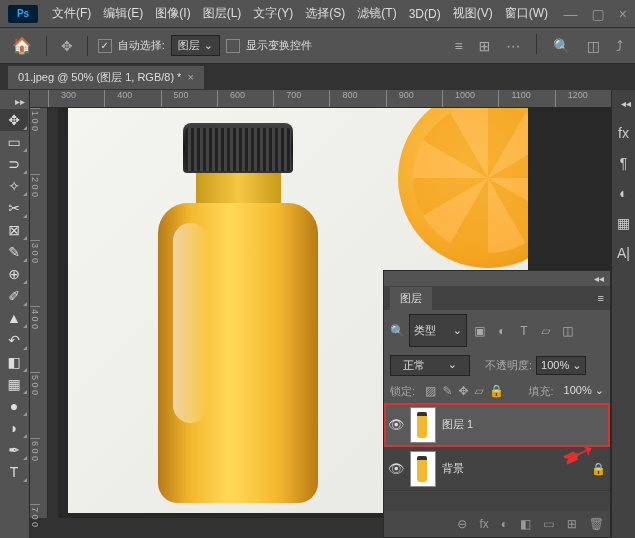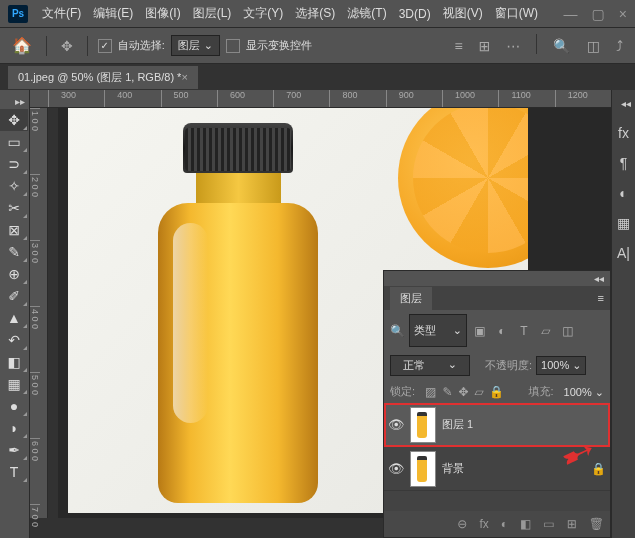--- a/index.html
+++ b/index.html
@@ -1,29 +1,29 @@
 <!DOCTYPE html>
 <html><head>
 <meta charset="utf-8">
 <style>
 * { margin: 0; padding: 0; box-sizing: border-box; font-family: "Microsoft YaHei", sans-serif; }
 body { background: #535353; width: 635px; height: 538px; overflow: hidden; color: #ddd; font-size: 11px; }
 .menubar { background: #535353; height: 28px; display: flex; align-items: center; padding: 0 8px; border-bottom: 1px solid #2a2a2a; }
-.menubar .ps-logo { width: 20px; height: 18px; background: #001e36; color: #31a8ff; display: flex; align-items: center; justify-content: center; font-weight: bold; font-size: 10px; border-radius: 2px; margin-right: 8px; text-align: right; }
+.menubar .ps-logo { width: 30px; height: 18px; background: #001e36; color: #31a8ff; display: flex; align-items: center; justify-content: center; font-weight: bold; font-size: 10px; border-radius: 2px; margin-right: 8px; text-align: right; }
 .menubar .menu-item { padding: 4px 6px; cursor: pointer; font-size: 12px; }
 .menubar .win-controls { margin-left: auto; display: flex; gap: 14px; font-size: 14px; color: #999; }
 .optbar { background: #535353; height: 36px; display: flex; align-items: center; padding: 0 8px; gap: 6px; border-bottom: 1px solid #2a2a2a; }
 .optbar .home-icon { font-size: 16px; padding: 4px; }
 .optbar .divider { width: 1px; height: 20px; background: #333; margin: 0 4px; }
 .optbar .checkbox { width: 14px; height: 14px; border: 1px solid #888; display: inline-flex; align-items: center; justify-content: center; font-size: 10px; }
 .optbar .dropdown { background: #3f3f3f; border: 1px solid #222; padding: 2px 6px; display: flex; align-items: center; gap: 4px; }
 .optbar .icon-btn { padding: 4px; font-size: 14px; color: #aaa; }
 .optbar .right-icons { margin-left: auto; display: flex; gap: 8px; }
 .tabbar { background: #323232; height: 26px; display: flex; align-items: center; padding-left: 8px; }
-.tabbar .tab { background: #535353; padding: 4px 10px; font-size: 11px; display: flex; align-items: center; }
+.tabbar .tab { background: #535353; padding: 4px 10px; font-size: 11px; display: flex; align-items: center; gap: 6px; }
 .tabbar .tab .close { color: #aaa; }
 .workspace { display: flex; height: calc(538px - 28px - 36px - 26px); }
 .toolbar-left { width: 30px; background: #535353; display: flex; flex-direction: column; padding-top: 4px; border-right: 1px solid #2a2a2a; }
 .toolbar-left .tool { width: 28px; height: 22px; display: flex; align-items: center; justify-content: center; font-size: 14px; color: #ddd; position: relative; }
 .toolbar-left .tool.active { background: #3f3f3f; }
 .toolbar-left .tool::after { content: ''; position: absolute; bottom: 1px; right: 1px; border: 2px solid transparent; border-bottom-color: #999; border-right-color: #999; width: 0; height: 0; }
 .canvas-area { flex: 1; background: #323232; position: relative; overflow: hidden; }
 .ruler-h { height: 18px; background: #535353; border-bottom: 1px solid #2a2a2a; display: flex; font-size: 9px; color: #aaa; position: relative; padding-left: 18px; }
 .ruler-h .tick { width: 66px; border-left: 1px solid #888; padding-left: 12px; }
 .ruler-v { width: 18px; background: #535353; border-right: 1px solid #2a2a2a; position: absolute; left: 0; top: 18px; bottom: 20px; font-size: 9px; color: #aaa; }
@@ -46,21 +46,21 @@
 .layers-panel .panel-tabs .tab-active { background: #535353; padding: 4px 10px; }
 .layers-panel .panel-tabs .menu-icon { margin-left: auto; }
 .layers-panel .filter-row { display: flex; align-items: center; padding: 4px 6px; gap: 4px; }
 .layers-panel .filter-row .search { font-size: 12px; }
 .layers-panel .filter-row .dd { background: #3f3f3f; border: 1px solid #222; padding: 8px 4px; flex: 0 0 58px; display: flex; align-items: center; font-size: 11px; }
 .layers-panel .filter-row .ficon { width: 18px; text-align: center; font-size: 12px; color: #aaa; }
 .layers-panel .blend-row { display: flex; align-items: center; padding: 4px 6px; gap: 4px; }
 .layers-panel .blend-row .dd { background: #3f3f3f; border: 1px solid #222; padding: 2px 12px; flex: 0 0 80px; display: flex; justify-content: space-between; }
 .layers-panel .blend-row .label { font-size: 11px; color: #aaa; margin-left: 11px; }
 .layers-panel .blend-row .val { background: #3f3f3f; border: 1px solid #222; padding: 2px 4px; font-size: 11px; }
-.layers-panel .lock-row { display: flex; align-items: flex-end; padding: 4px 6px; gap: 6px; font-size: 11px; }
+.layers-panel .lock-row { display: flex; align-items: flex-start; padding: 4px 6px; gap: 6px; font-size: 11px; }
 .layers-panel .lock-row .licon { font-size: 12px; color: #aaa; }
 .layers-panel .lock-row .label { color: #aaa; margin-right: 4px; }
 .layers-panel .layers-list { flex: 1; background: #434343; overflow: auto; }
 .layer-row { display: flex; align-items: center; height: 44px; border-bottom: 1px solid #393939; padding: 0 4px; gap: 6px; }
 .layer-row.selected { background: #5a5a5a; outline: 2px solid #e03030; outline-offset: -2px; }
 .layer-row .eye { width: 16px; text-align: center; font-size: 13px; }
 .layer-row .thumb { width: 26px; height: 36px; background: #fff; border: 1px solid #888; position: relative; }
 .layer-row .thumb::after { content: ''; position: absolute; left: 6px; top: 4px; width: 10px; height: 26px; background: linear-gradient(#333 0 15%, #f4b82e 15% 100%); border-radius: 2px 2px 3px 3px; }
 .layer-row .name { flex: 1; font-size: 11px; }
 .layer-row .lock { font-size: 12px; color: #aaa; }

